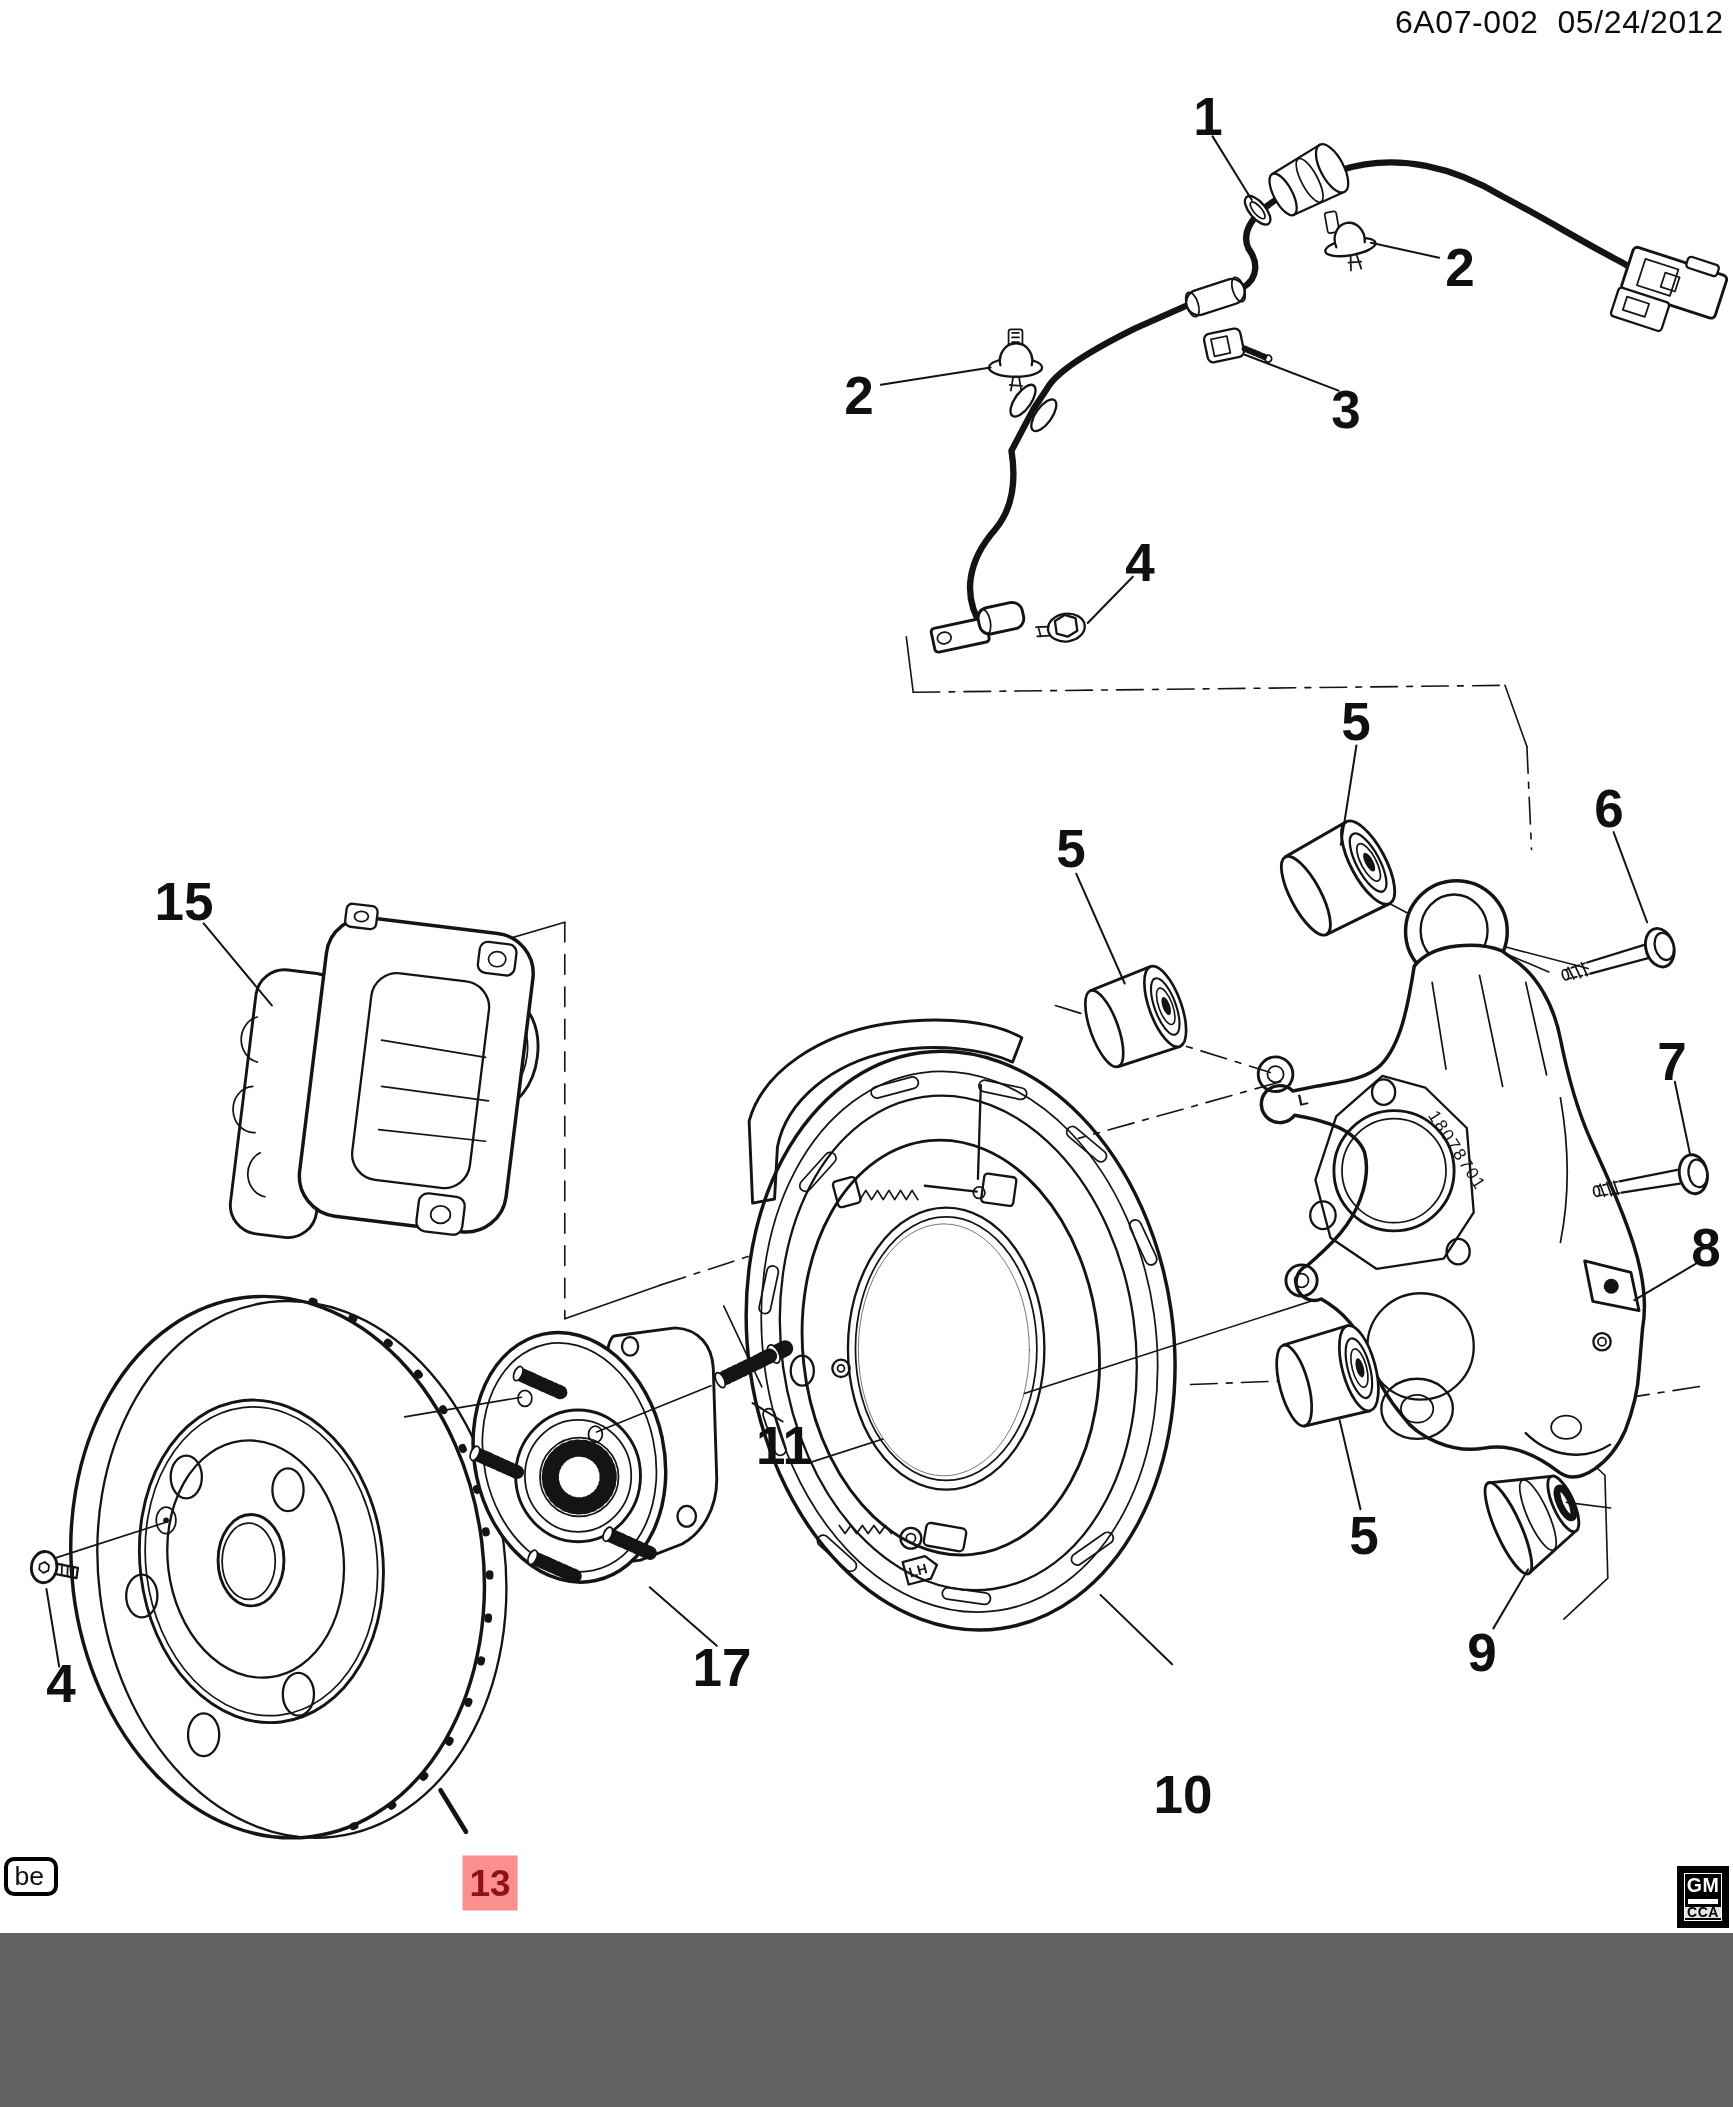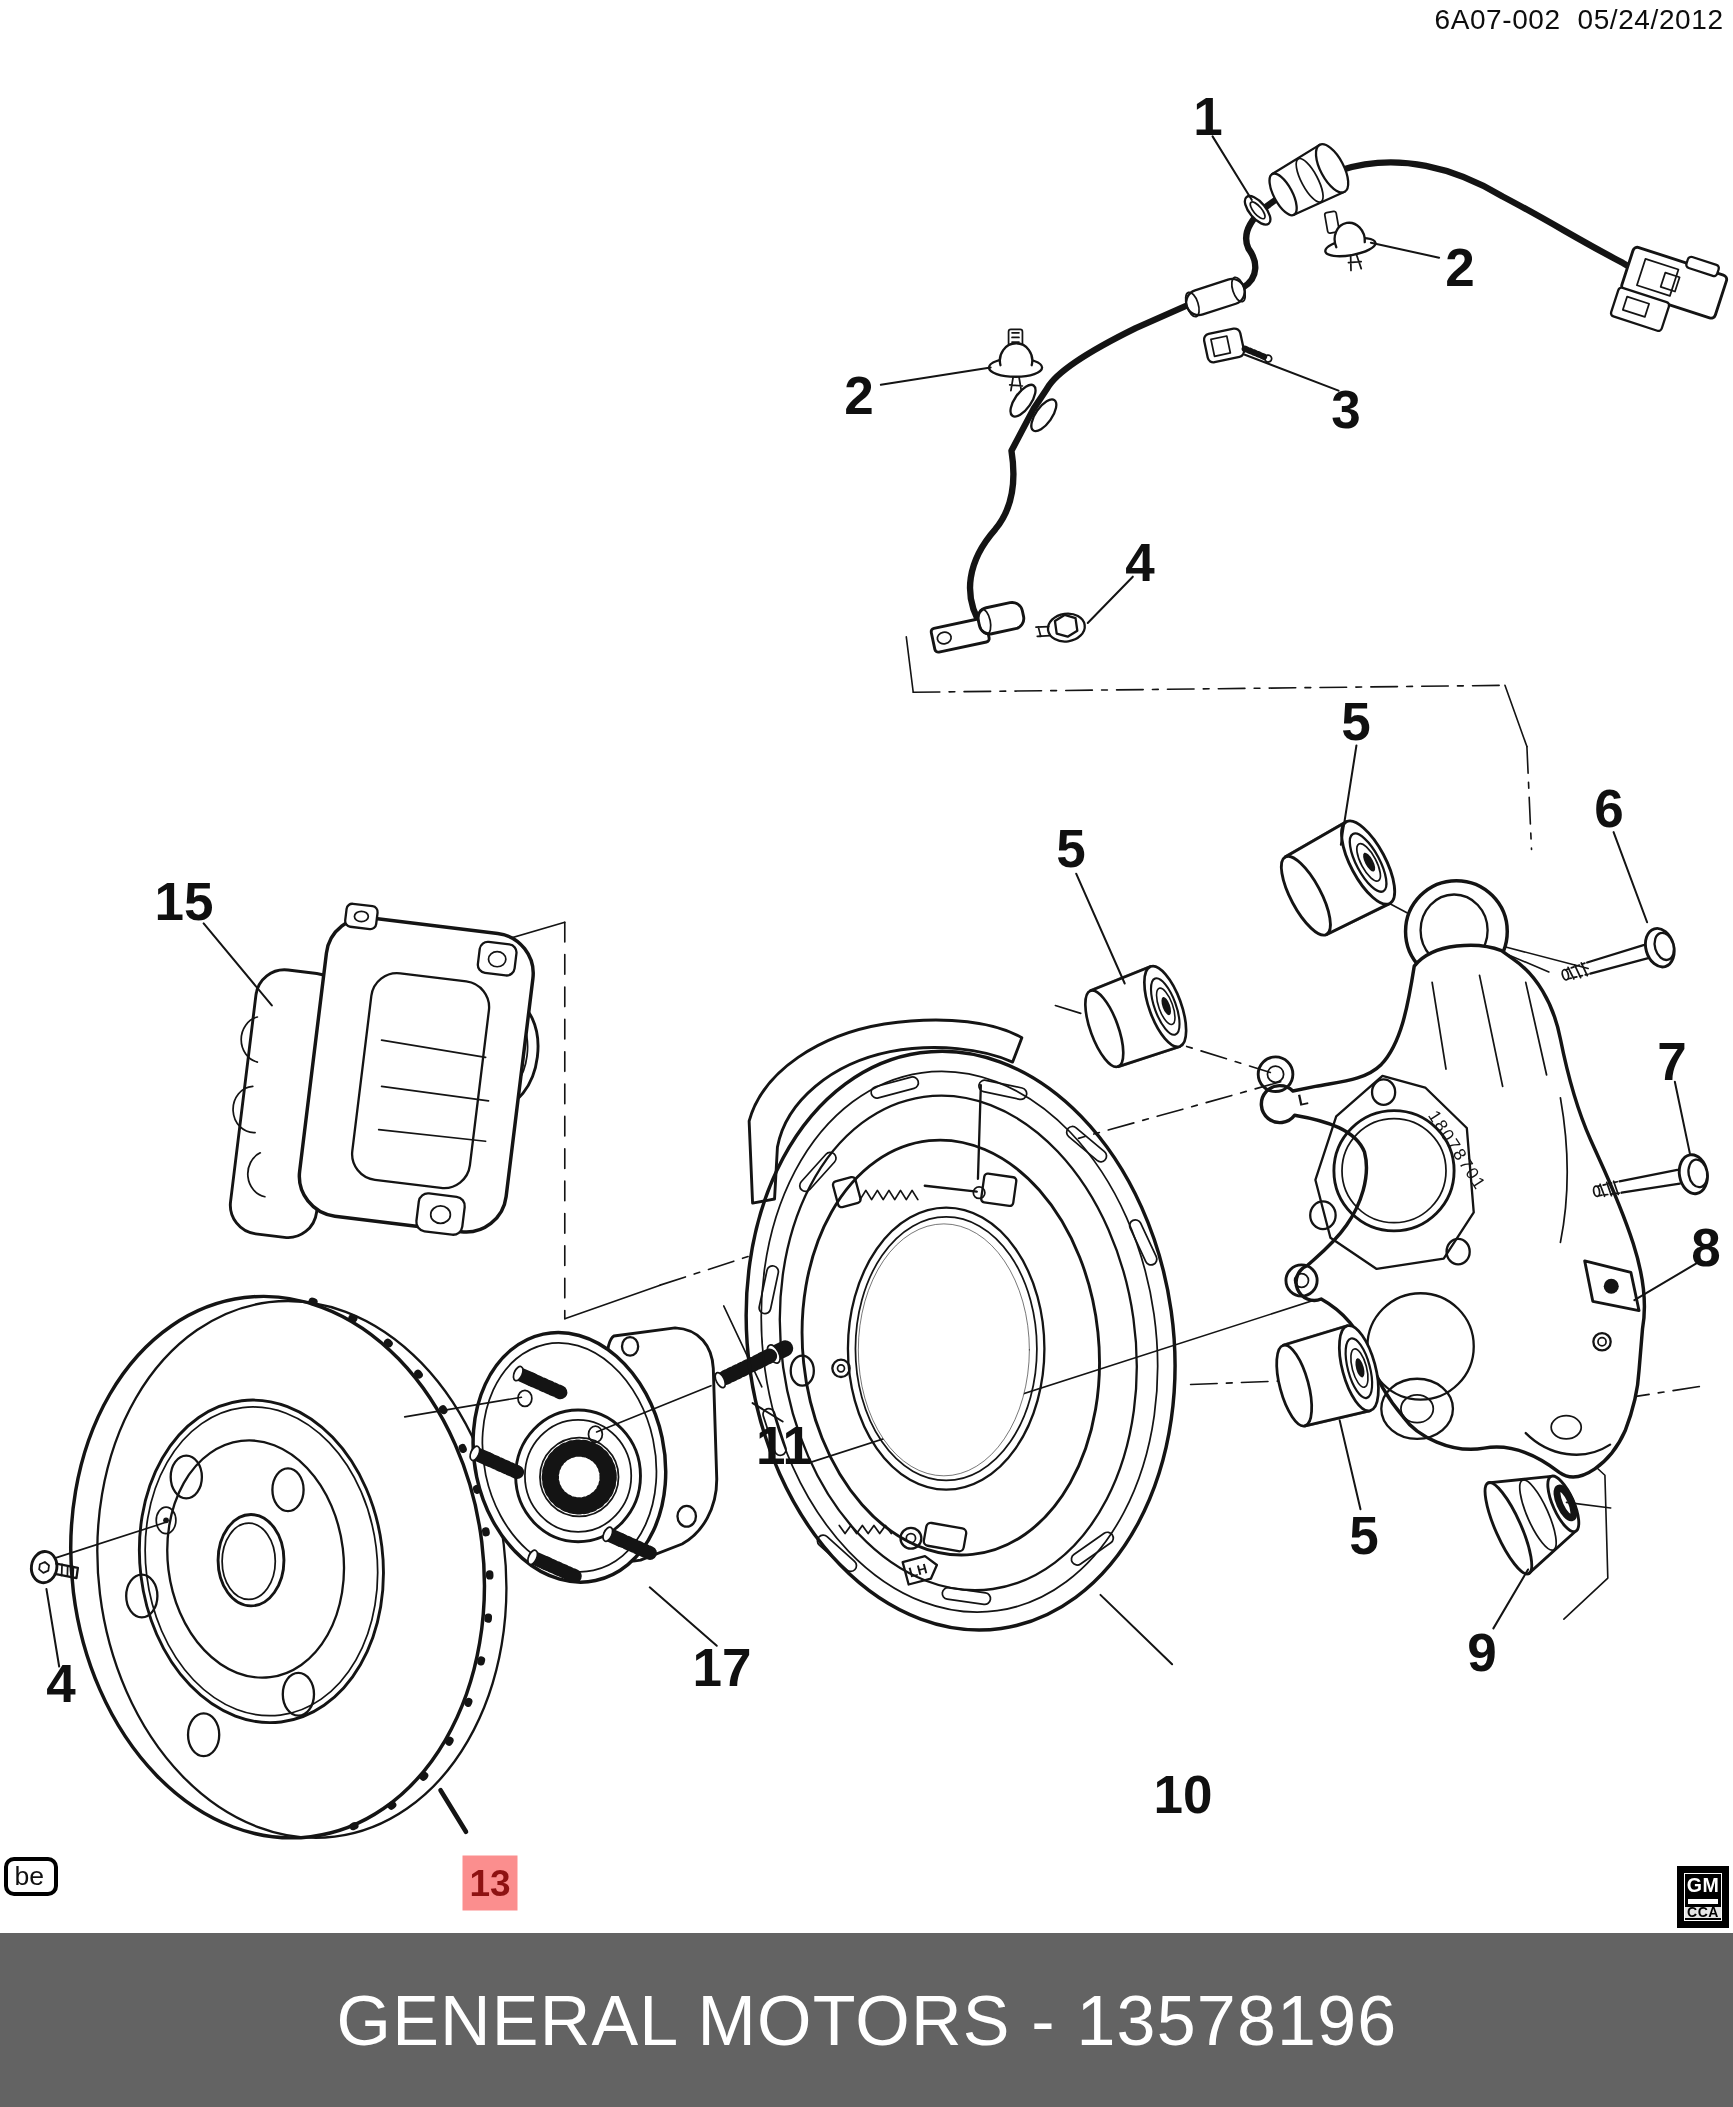--- a/index.html
+++ b/index.html
@@ -1,18 +1,18 @@
 <!DOCTYPE html>
 <html style="font-size:9.2px"><head>
 <meta charset="utf-8">
 <style>
   html,body{margin:0;padding:0;background:#fff;}
   body{width:1734px;height:2108px;position:relative;overflow:hidden;
        font-family:"Liberation Sans", sans-serif;color:#111;}
-  .header-text{position:absolute;top:3.5px;right:10.4px;font-size:28px;letter-spacing:0.6px;
+  .header-text{position:absolute;top:3.5px;right:10.4px;font-size:32px;letter-spacing:0.6px;
        white-space:pre;color:#0d0d0d;}
   .drawing{position:absolute;left:0;top:0;width:1734px;height:2108px;}
   .drawing svg{width:100%;height:100%;}
   
   .w6{stroke-width:6}.w5{stroke-width:5}.w4{stroke-width:4}.w3{stroke-width:3}
   .thin{stroke-width:2.8}.lead{stroke-width:3.5}
   .dashdot{stroke-dasharray:46 16 10 16;}
   .dashed{stroke-dasharray:34 22;}
   .fw{fill:#fff;}
   .fd{fill:#141414;stroke:none;}
@@ -419,21 +419,20 @@
 <div class="callout" style="left:722px;top:1667px">17</div>
 <div class="callout highlight" style="left:490px;top:1862px">13</div>
 <div class="callout" style="left:61px;top:1683px">4</div>
 <div class="callout" style="left:184px;top:901px">15</div>
 
 <div class="be-box">
   <span>be</span>
 </div>
 
 <div class="footer-bar">
-  <span>GENERAL MOTORS - 13578196</span>
 </div>
 
 <div class="gm-logo">
   <div class="gm-inner">
     <div class="gm-text">GM</div>
     <div class="gm-bar"></div>
     <div class="gm-cca">CCA</div>
   </div>
 </div>
 

